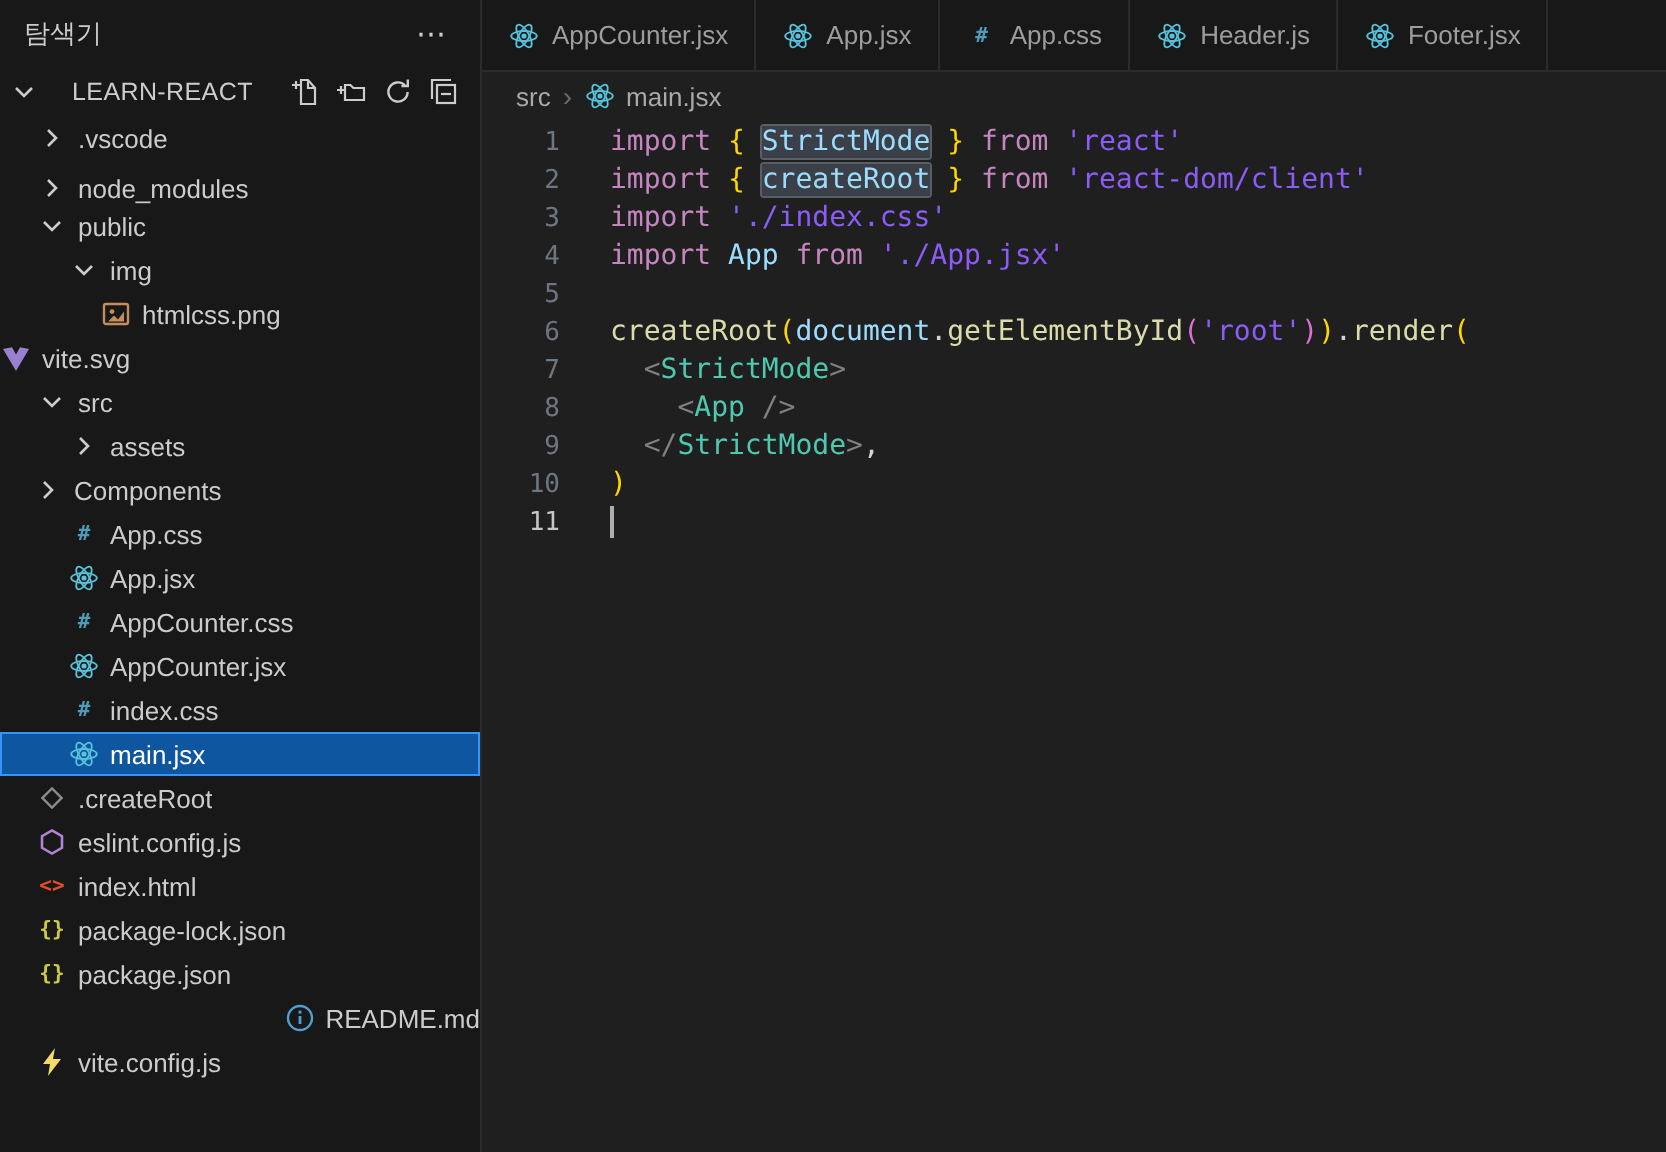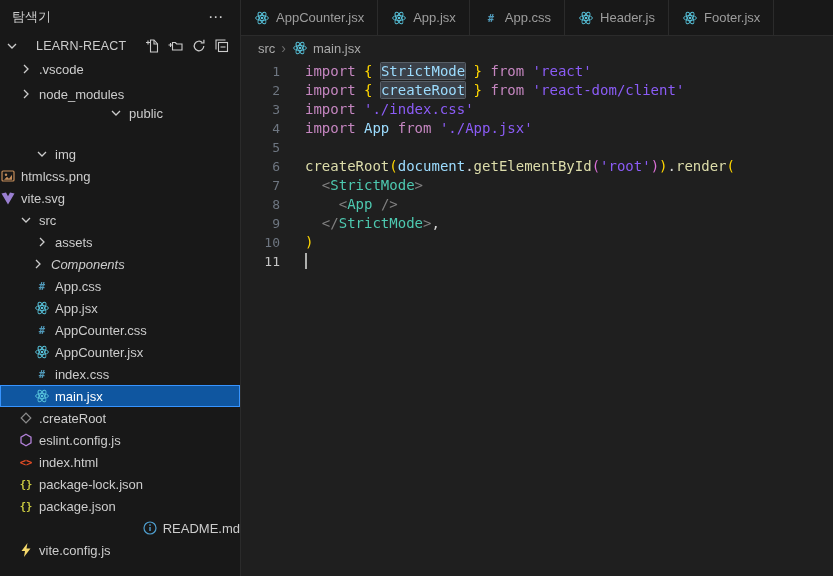--- a/index.html
+++ b/index.html
@@ -105,37 +105,37 @@
           <span class="lbl">.vscode</span>
         </div>
         <div class="row" style="padding-left: 18px; align-items: flex-end;">
           <span class="chev">
             <svg class="ic" viewBox="0 0 16 16">
               <path d="M6 4l4 4-4 4" fill="none" stroke="#cccccc" stroke-width="1.3"></path>
             </svg>
           </span>
           <span class="lbl">node_modules</span>
         </div>
-        <div class="row" style="padding-left: 31px; justify-content: center;">
+        <div class="row" style="padding-left: 18px;">
           <span class="chev">
             <svg class="ic" viewBox="0 0 16 16">
               <path d="M4 6l4 4 4-4" fill="none" stroke="#cccccc" stroke-width="1.3"></path>
             </svg>
           </span>
           <span class="lbl">public</span>
         </div>
-        <div class="row" style="padding-left: 34px; margin-top: 19px;">
+        <div class="row" style="padding-left: 34px;">
           <span class="chev">
             <svg class="ic" viewBox="0 0 16 16">
               <path d="M4 6l4 4 4-4" fill="none" stroke="#cccccc" stroke-width="1.3"></path>
             </svg>
           </span>
           <span class="lbl">img</span>
         </div>
-        <div class="row" style="">
+        <div class="row" style="padding-left: 50px;">
           <span class="fic">
             <svg class="ic" viewBox="0 0 16 16">
               <rect x="2" y="3" width="12" height="10" rx="1" fill="none" stroke="#c58d5a" stroke-width="1.2"></rect>
               <circle cx="6" cy="6.8" r="1.2" fill="#c58d5a"></circle>
               <path d="M4 11.8l3-3 2 2 3-4v5z" fill="#c58d5a"></path>
             </svg>
           </span>
           <span class="lbl">htmlcss.png</span>
         </div>
         <div class="row" style="">
@@ -155,21 +155,21 @@
           <span class="lbl">src</span>
         </div>
         <div class="row" style="padding-left: 34px;">
           <span class="chev">
             <svg class="ic" viewBox="0 0 16 16">
               <path d="M6 4l4 4-4 4" fill="none" stroke="#cccccc" stroke-width="1.3"></path>
             </svg>
           </span>
           <span class="lbl">assets</span>
         </div>
-        <div class="row" style="padding-left: 30px; font-style: italic;">
+        <div class="row" style="padding-left: 16px;">
           <span class="chev">
             <svg class="ic" viewBox="0 0 16 16">
               <path d="M6 4l4 4-4 4" fill="none" stroke="#cccccc" stroke-width="1.3"></path>
             </svg>
           </span>
           <span class="lbl">Components</span>
         </div>
         <div class="row" style="padding-left: 34px;">
           <span class="fic">
             <span class="ictx" style="color:#519aba">#</span>

